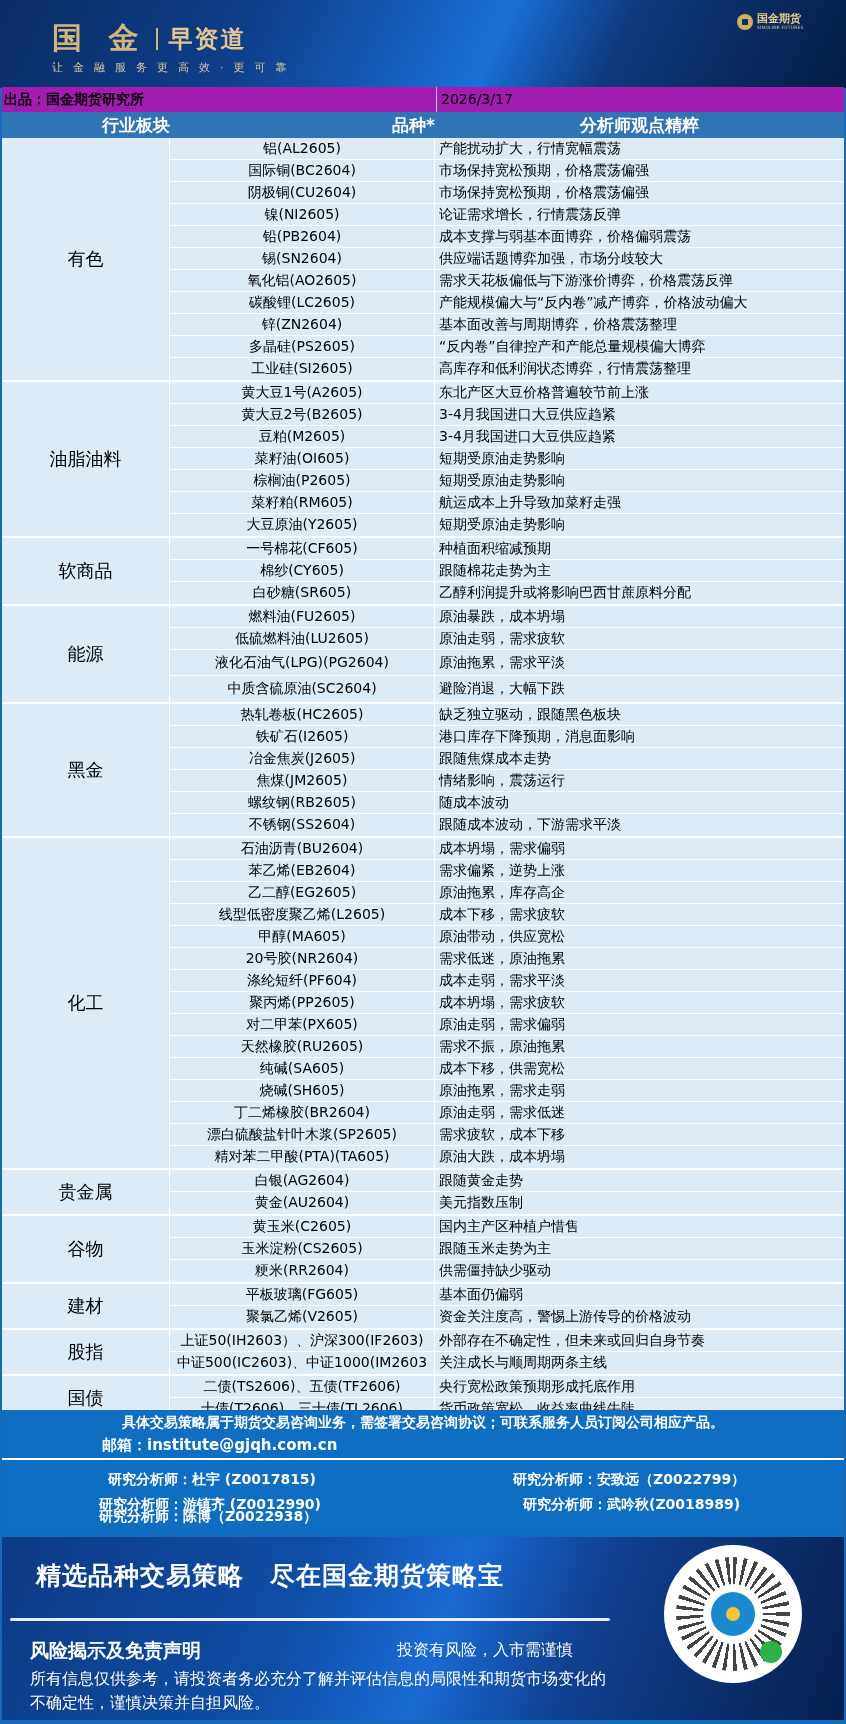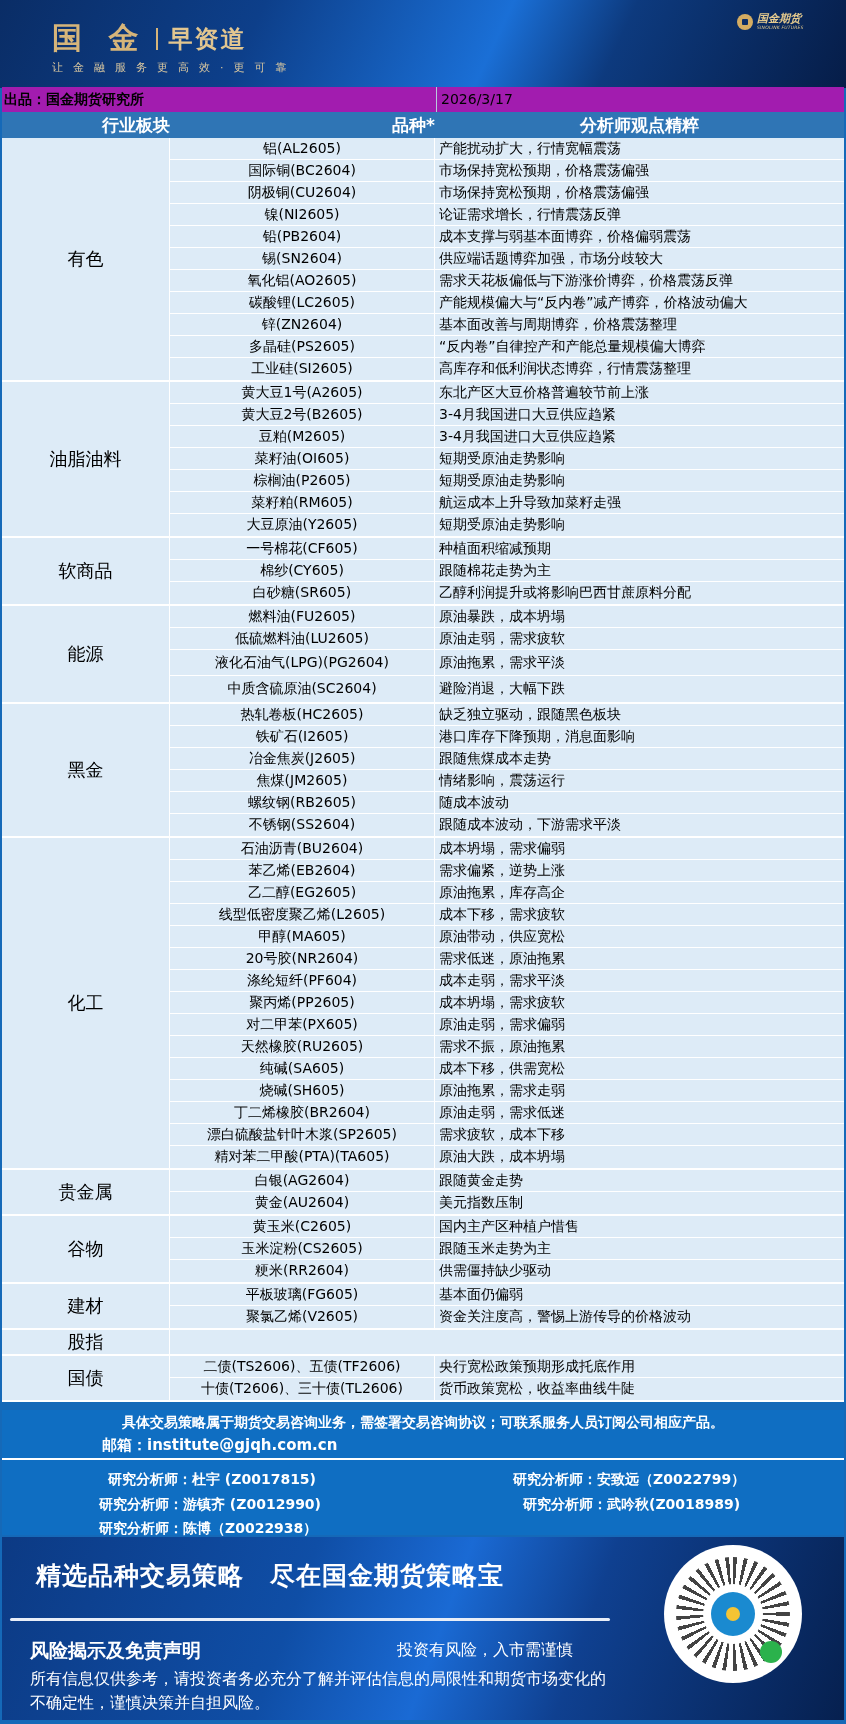--- a/index.html
+++ b/index.html
@@ -10,21 +10,21 @@
   .banner { position: absolute; left: 0; top: 0; width: 846px; height: 88px;
     background: linear-gradient(115deg, #0a2d66 0%, #0d3f8a 30%, #1a6fd6 58%, #0d3a7e 72%, #061d48 100%); }
   .brand { position: absolute; left: 52px; top: 18px; display: flex; align-items: center; gap: 10px; }
   .brand-gj { font-family: "DejaVu Serif", serif; font-size: 30px; color: #d6b57a; letter-spacing: 8px; font-weight: bold; }
   .brand-bar { width: 2px; height: 22px; background: #d6b57a; }
   .brand-zzd { font-size: 24px; color: #e2c690; font-weight: bold; letter-spacing: 2px; }
   .slogan { position: absolute; left: 52px; top: 60px; font-size: 11px; color: #d9c7a0; letter-spacing: 10px; }
   .logo { position: absolute; left: 737px; top: 13px; display: flex; align-items: center; gap: 4px; }
   .logo-coin { width: 16px; height: 16px; border-radius: 50%; background: #d4ac62; position: relative; }
   .logo-coin::after { content: ""; position: absolute; left: 5px; top: 5px; width: 6px; height: 6px; background: #0b2d66; border-radius: 1px; }
-  .logo-text { display: flex; flex-direction: column; font-style: italic; }
+  .logo-text { display: flex; flex-direction: column; }
   .logo-cn { font-size: 11px; color: #e3c98e; font-weight: bold; line-height: 12px; }
   .logo-en { font-size: 4.5px; color: #e3c98e; line-height: 6px; letter-spacing: 0.2px; }
 
   
   .info { position: absolute; left: 2px; top: 87px; width: 842px; height: 25px; background: #a21caf; display: flex; font-size: 14px; color: #000; }
   .info .pub { width: 435px; padding-left: 2px; line-height: 25px; font-weight: bold; border-right: 1px solid #b8c8dc; }
   .info .date { padding-left: 4px; line-height: 25px; }
 
   
   .tbl { position: absolute; left: 2px; top: 112px; width: 842px; }
@@ -350,20 +350,30 @@
               <div class="o">基本面仍偏弱</div>
             </div>
             <div class="row">
               <div class="v">聚氯乙烯(V2605)</div>
               <div class="o">资金关注度高，警惕上游传导的价格波动</div>
             </div>
           </div>
         </div>
         <div class="group">
           <div class="cat">股指</div>
+          <div class="rows">
+            <div class="row">
+              <div class="v">上证50(IH2603）、沪深300(IF2603)</div>
+              <div class="o">外部存在不确定性，但未来或回归自身节奏</div>
+            </div>
+            <div class="row">
+              <div class="v">中证500(IC2603)、中证1000(IM2603</div>
+              <div class="o">关注成长与顺周期两条主线</div>
+            </div>
+          </div>
         </div>
         <div class="group">
           <div class="cat">国债</div>
           <div class="rows">
             <div class="row">
               <div class="v">二债(TS2606)、五债(TF2606)</div>
               <div class="o">央行宽松政策预期形成托底作用</div>
             </div>
             <div class="row">
               <div class="v">十债(T2606)、三十债(TL2606)</div>
@@ -374,21 +384,21 @@
       </div>
   </div>
 
   <div class="foot">
     <div class="note">具体交易策略属于期货交易咨询业务，需签署交易咨询协议；可联系服务人员订阅公司相应产品。</div>
     <div class="mail">邮箱：institute@gjqh.com.cn</div>
     <div class="an" style="left:106px;top:61px;">研究分析师：杜宇 (Z0017815)</div>
     <div class="an" style="left:511px;top:61px;">研究分析师：安致远（Z0022799）</div>
     <div class="an" style="left:97px;top:86px;">研究分析师：游镇齐 (Z0012990)</div>
     <div class="an" style="left:521px;top:86px;">研究分析师：武吟秋(Z0018989)</div>
-    <div class="an" style="left:97px;top:110px;">研究分析师：陈博（Z0022938）</div>
+    <div class="an" style="left:97px;top:98px;">研究分析师：陈博（Z0022938）</div>
   </div>
 
   <div class="bottom">
     <div class="promo">精选品种交易策略　尽在国金期货策略宝</div>
     <div class="promo-line"></div>
     <div class="risk-title">风险揭示及免责声明</div>
     <div class="risk-tag">投资有风险，入市需谨慎</div>
     <div class="risk-text">所有信息仅供参考，请投资者务必充分了解并评估信息的局限性和期货市场变化的不确定性，谨慎决策并自担风险。</div>
     <div class="qr">
       <div class="qr-dots"></div>

